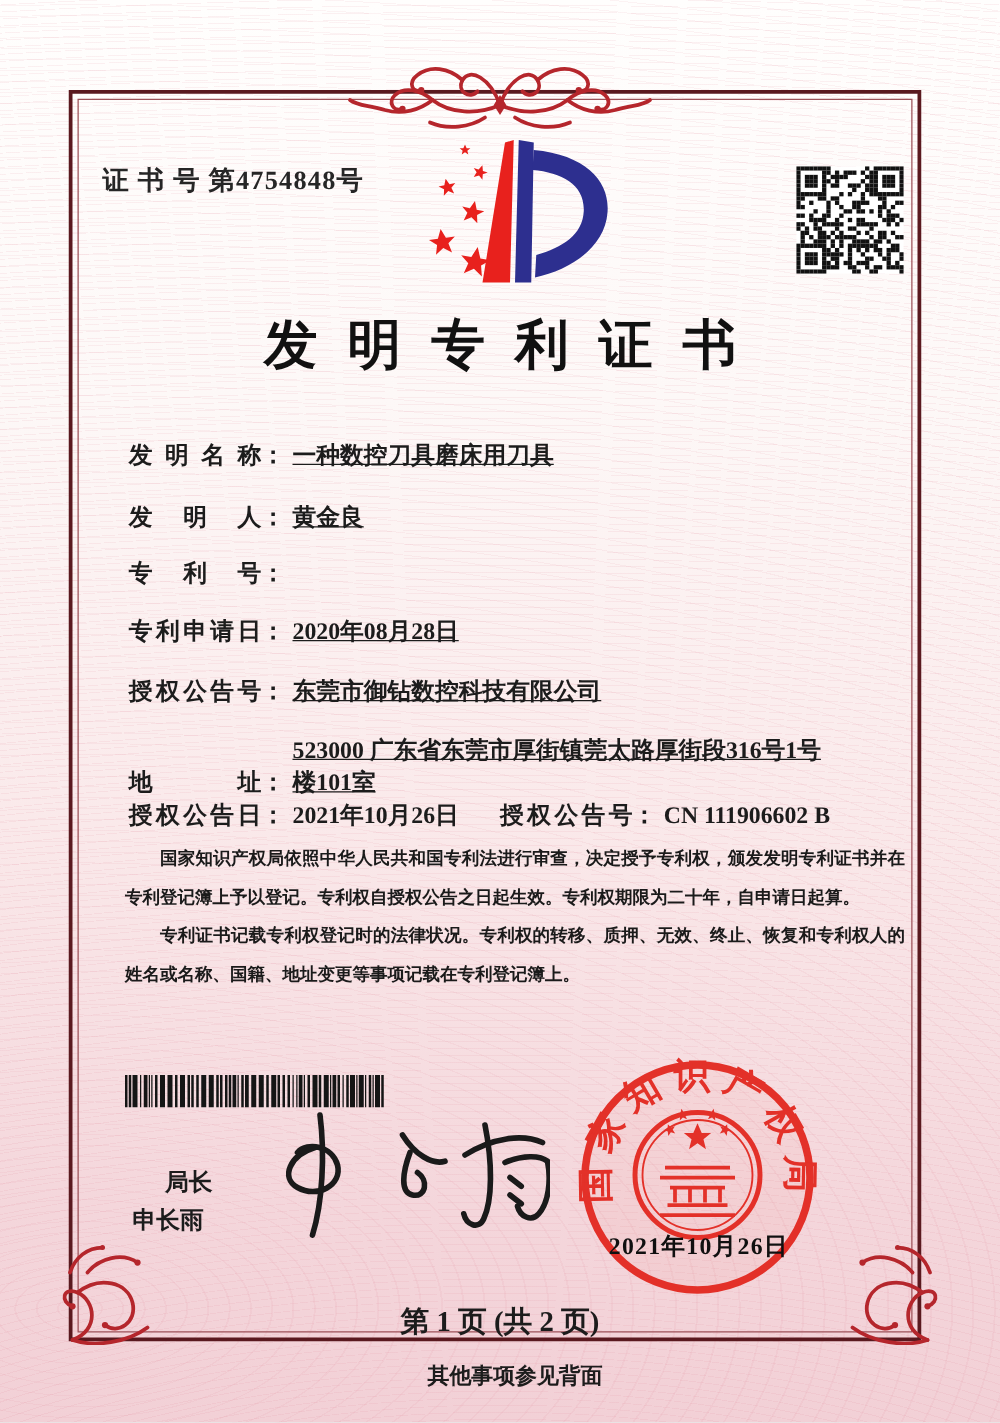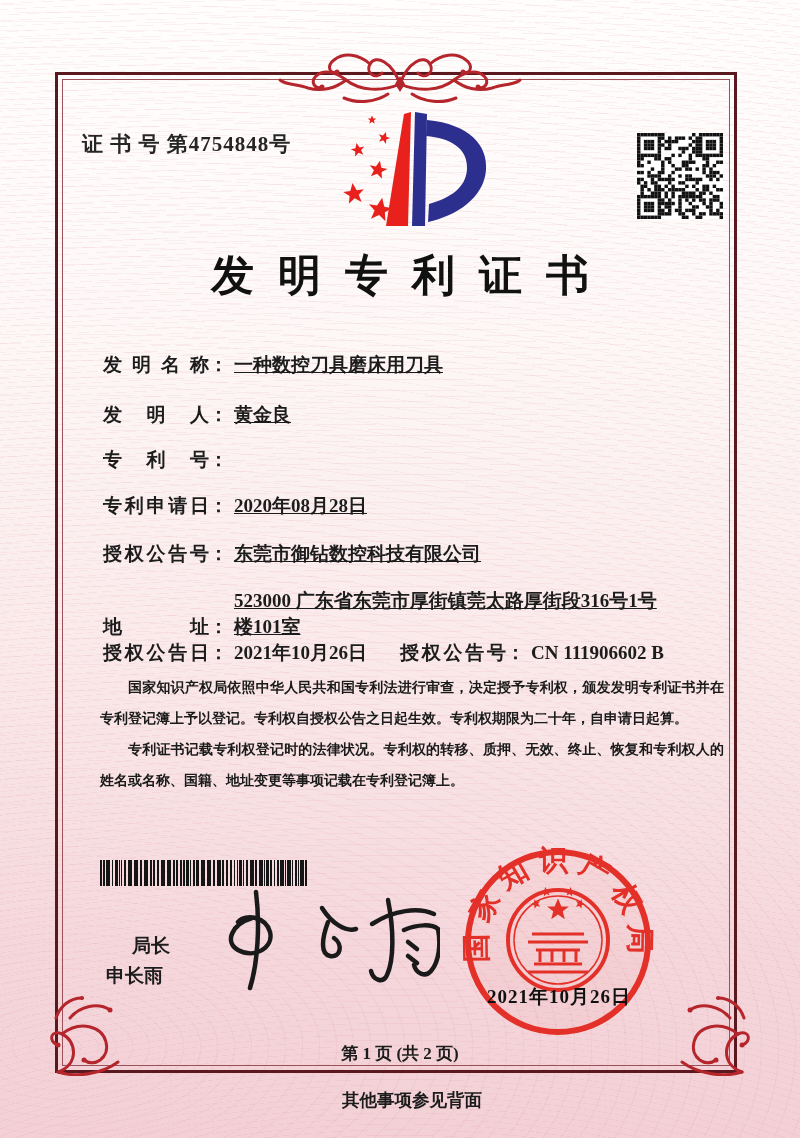--- a/index.html
+++ b/index.html
@@ -48,21 +48,21 @@
 
   .official-title { left:106px; top:933px; font-size:19px; font-weight:600;margin-left:26px; }
   .official-name  { left:106px; top:963px; font-size:19px; font-weight:600; }
 
   .sig-svg { left:212px; top:882px; width:228px; height:116px; z-index:3; }
 
   .seal-svg { left:458px; top:842px; width:200px; height:200px; z-index:2; opacity:0.92; }
   .seal-date { left:487px; top:984px; width:150px; font-size:19px; font-weight:bold;
                color:#101010; z-index:4; letter-spacing:1px; }
 
-  .page-indicator { left:0; right:0; top:1042px; text-align:center; font-size:17px; font-weight:600; }
+  .page-indicator { left:0; right:0; top:1042px; text-align:center; font-size:23px; font-weight:600; }
   .back-note { left:0; right:0; top:1088px; text-align:center; font-size:17.5px; font-weight:600;margin-left:24px; }
 
   .orn-top { left:278px; top:36px; width:244px; height:78px; z-index:5; }
   .orn-bl  { left:46px;  top:988px; width:86px; height:88px; z-index:5; }
   .orn-br  { left:668px; top:988px; width:86px; height:88px; z-index:5; transform:scaleX(-1); }
 </style>
 </head>
 <body>
 
 <div class="page">

